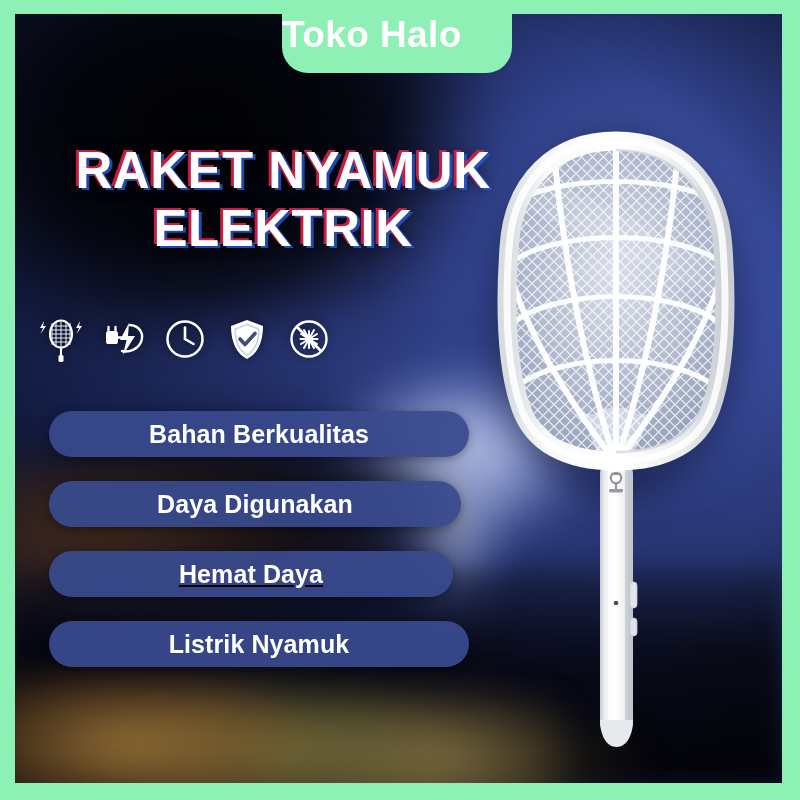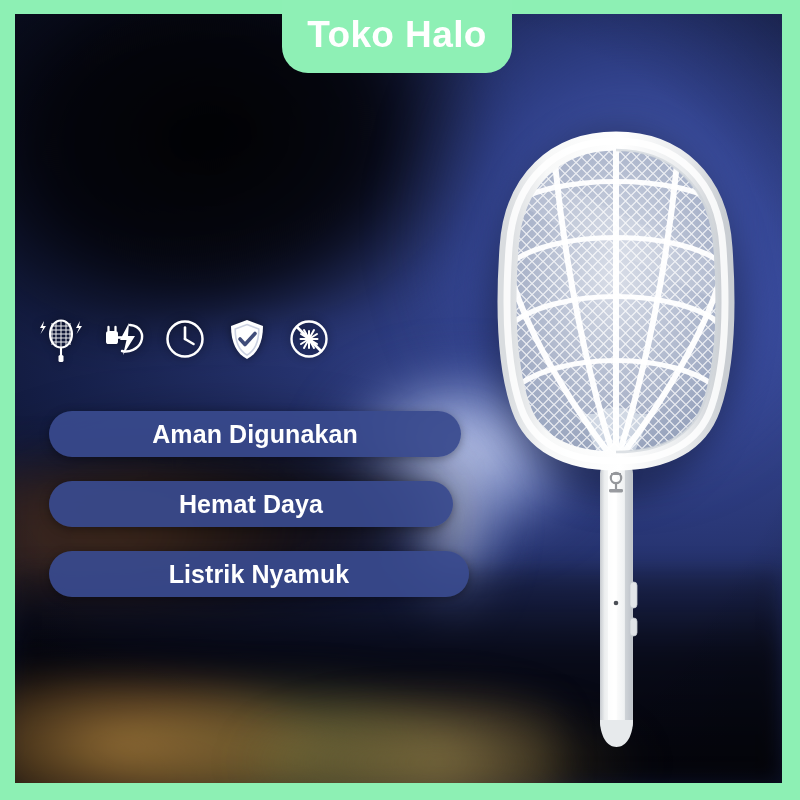--- a/index.html
+++ b/index.html
@@ -112,21 +112,21 @@
   #brand-badge {
     position: absolute;
     left: 282px;
     top: 0px;
     width: 230px;
     height: 73px;
     background: #8ef0b5;
     border-radius: 0 0 26px 26px;
     display: flex;
     align-items: center;
-    justify-content: center;
+    justify-content: flex-start;
     z-index: 40;
   }
   #brand-badge .brand-text {
     color: #ffffff;
     font-size: 37px;
     font-weight: bold;
     letter-spacing: 0.4px;
     line-height: 1;
     padding-bottom: 4px;
   }
@@ -199,21 +199,21 @@
   }
   .pill .pill-label {
     color: #ffffff;
     font-size: 25px;
     font-weight: bold;
     letter-spacing: 0.1px;
     line-height: 1;
   }
   .pill.w-full  { width: 420px; }
   .pill.w-wide  { width: 412px; }
-  .pill.w-mid   { width: 404px; }
+  .pill.w-mid   { width: 404px; text-decoration: underline; }
 
   
   #product {
     position: absolute;
     left: 0;
     top: 0;
     width: 767px;
     height: 769px;
     z-index: 20;
     pointer-events: none;
@@ -345,20 +345,24 @@
                    C498,166 541,127 601,127 Z" fill="none" stroke="#ffffff" stroke-width="7" opacity="0.85"></path>
 
           <path d="M601,136
                    C656,136 696,172 700,236
                    C705,304 700,356 689,388
                    C678,420 648,438 601,438" fill="none" stroke="#cfd4da" stroke-width="2.6" opacity="0.7"></path>
         </g>
       </svg>
     </div>
 
+    <div id="headline">
+      <div class="hl-line line1">RAKET NYAMUK</div>
+      <div class="hl-line line2">ELEKTRIK</div>
+    </div>
 
     <div id="icon-row">
 
       <div class="feat-icon">
         <svg width="52" height="52" viewBox="0 0 52 52">
           <g fill="none" stroke="#ffffff" stroke-width="2.1">
             <ellipse cx="26" cy="21" rx="11" ry="13.5"></ellipse>
             <line x1="26" y1="34.5" x2="26" y2="44"></line>
           </g>
           <g stroke="#ffffff" stroke-width="1" opacity="0.92">
@@ -418,22 +422,25 @@
             <line x1="31" y1="17" x2="21" y2="35"></line>
           </g>
           <circle cx="26" cy="26" r="3" fill="#ffffff"></circle>
           <line x1="14" y1="14" x2="38" y2="38" stroke="#ffffff" stroke-width="2.6" stroke-linecap="round"></line>
         </svg>
       </div>
 
     </div>
 
     <div id="pill-list">
+      <div class="pill w-full">
+        <span class="pill-label">Bahan Berkualitas</span>
+      </div>
       <div class="pill w-wide">
-        <span class="pill-label">Aman Digunakan</span>
+        <span class="pill-label">Daya Digunakan</span>
       </div>
       <div class="pill w-mid">
         <span class="pill-label">Hemat Daya</span>
       </div>
       <div class="pill w-full">
         <span class="pill-label">Listrik Nyamuk</span>
       </div>
     </div>
 
   </div>

